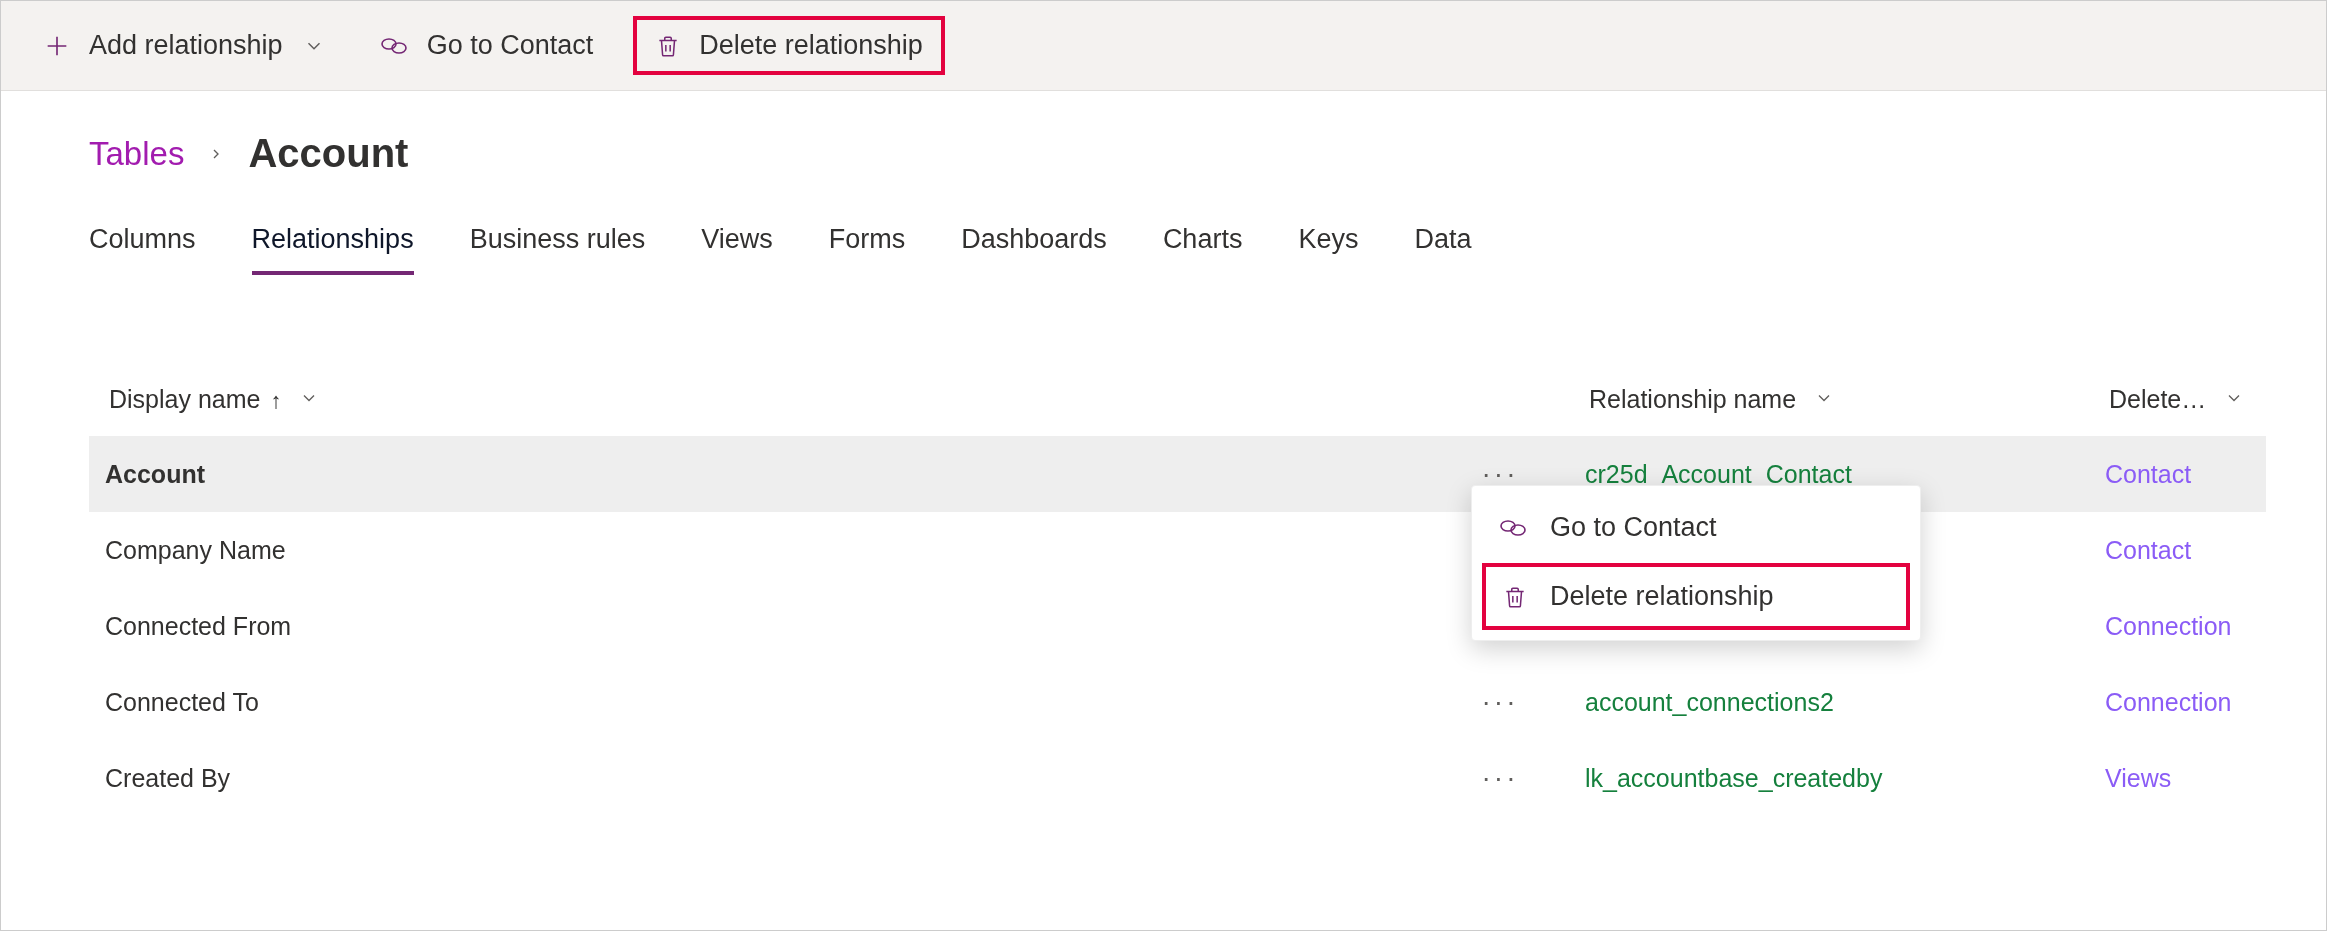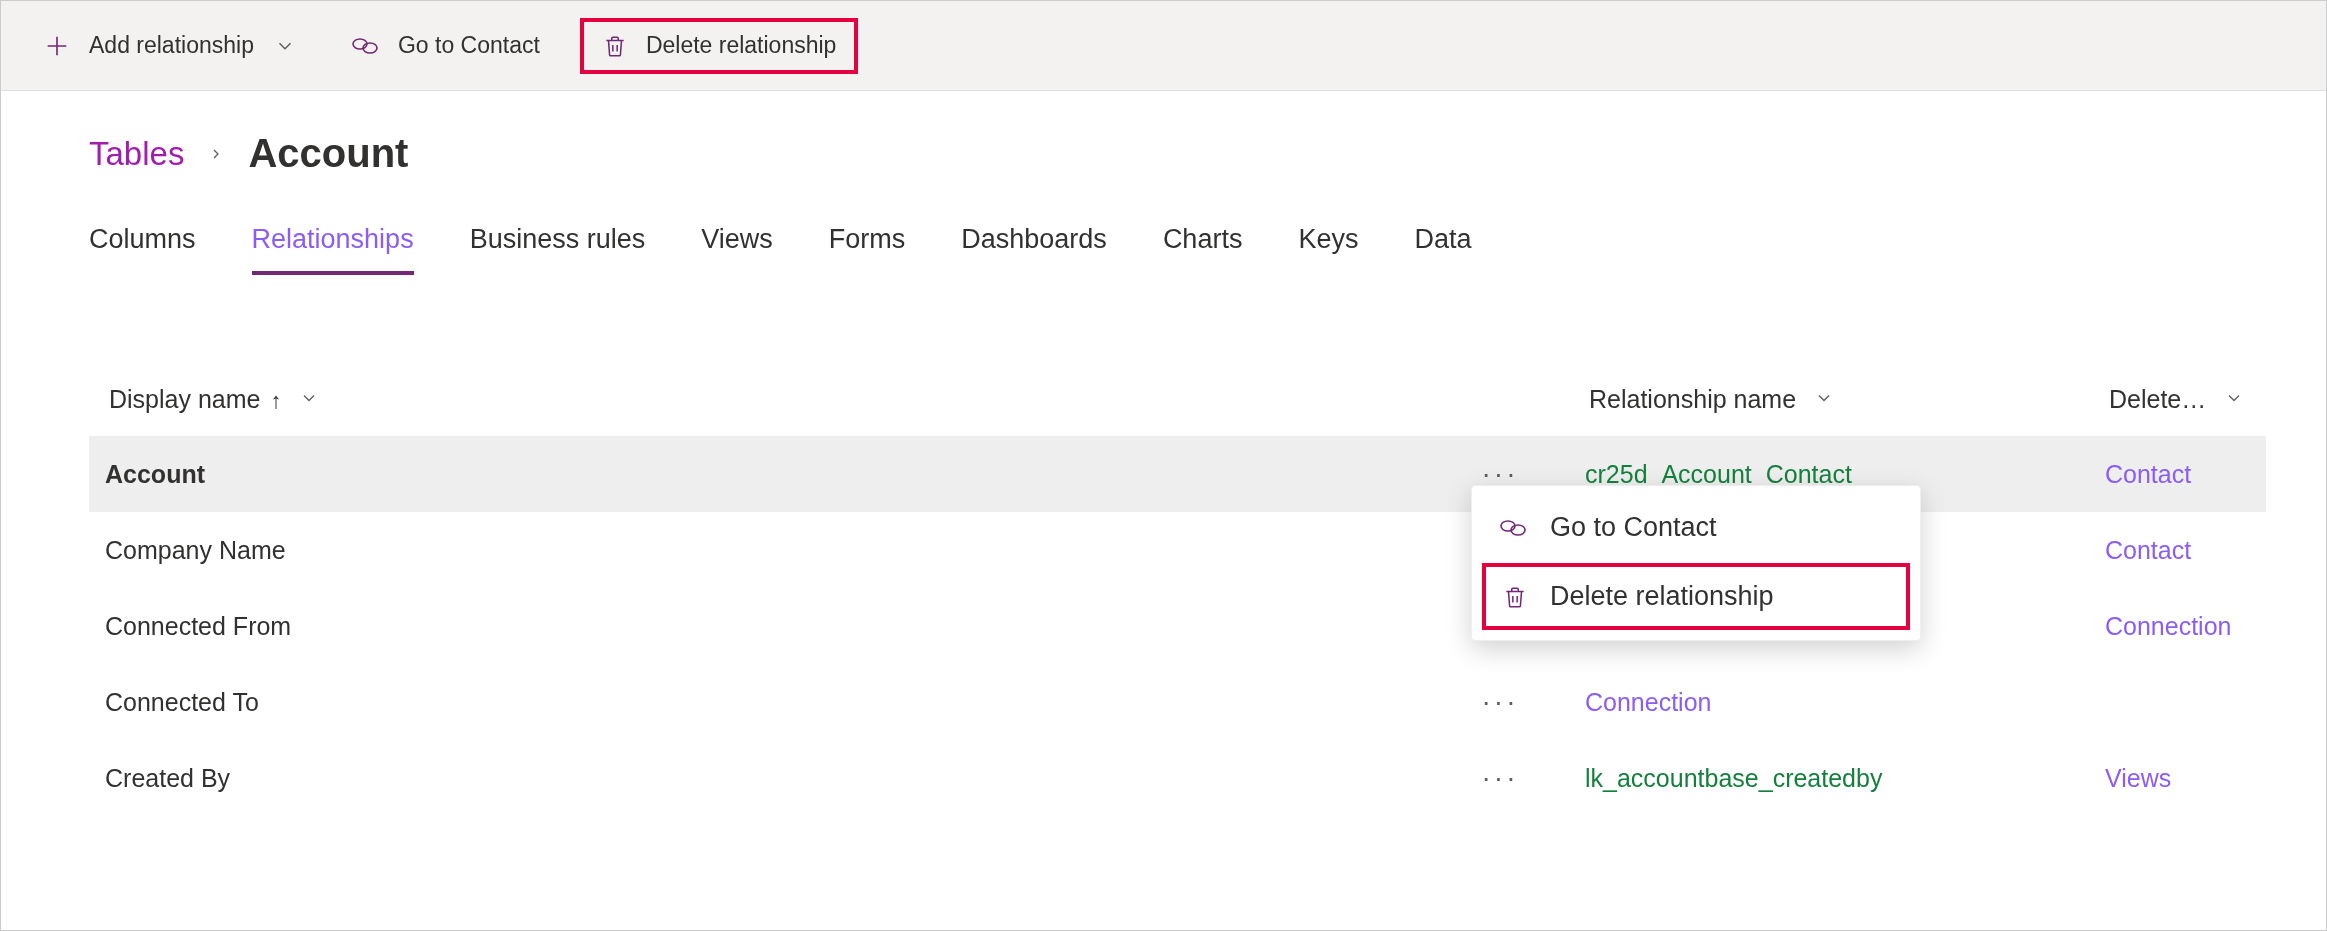--- a/index.html
+++ b/index.html
@@ -24,21 +24,21 @@
     padding: 0 28px;
     gap: 26px;
   }
   .toolbar-btn {
     display: inline-flex;
     align-items: center;
     gap: 18px;
     color: #323130;
     cursor: pointer;
     padding: 10px 14px;
-    font-size: 23px;
+    font-size: 27px;
   }
   .toolbar-btn.highlight {
     border: 4px solid #e3023f;
     padding: 10px 18px;
     margin: -4px 0;
   }
   .icon-slot { display:inline-flex; align-items:center; justify-content:center; }
   .icon-purple { color: #742774; }
   .chev { margin-left: 2px; }
 
@@ -65,21 +65,21 @@
     color: #323130;
     border-bottom: none;
     margin-bottom: 110px;
   }
   .tab {
     padding-bottom: 16px;
     cursor: pointer;
     position: relative;
   }
   .tab.active {
-    color: #8b5cf6;
+    color: #0f172a;
     border-bottom: 4px solid #742774;
   }
 
   
   .table-wrap { position: relative; }
   .grid-header {
     display: grid;
     grid-template-columns: 1480px 520px 1fr;
     font-size: 25px;
     font-weight: 400;
@@ -250,20 +250,21 @@
     <div class="row">
       <span class="disp">Connected From</span>
       <span class="ellipsis" style="visibility:hidden">···</span>
       <span class="rel-name">s1</span>
       <span class="rel-label">Connection</span>
     </div>
 
     <div class="row">
       <span class="disp">Connected To</span>
       <span class="ellipsis">···</span>
+      <span class="rel-name">account_connections2</span>
       <span class="rel-label">Connection</span>
     </div>
 
     <div class="row">
       <span class="disp">Created By</span>
       <span class="ellipsis">···</span>
       <span class="rel-name">lk_accountbase_createdby</span>
       <span class="rel-label">Views</span>
     </div>
 

